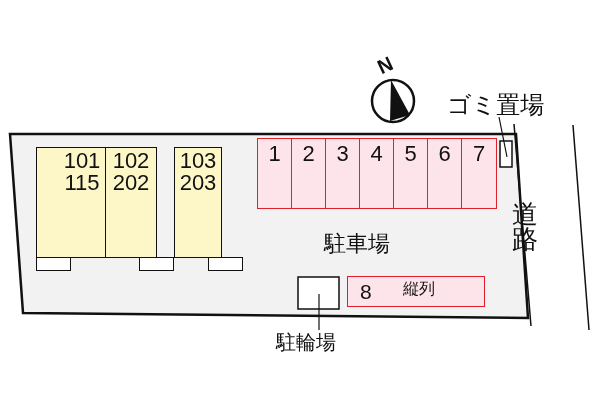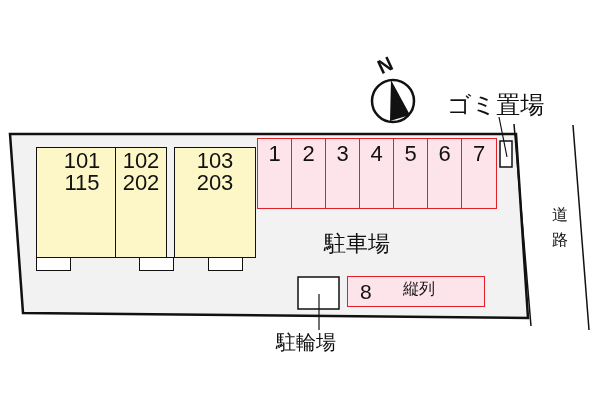--- a/index.html
+++ b/index.html
@@ -45,26 +45,26 @@
   </g>
 </svg>
 
 <div class="abs jp" style="left:378px; top:54px; font-size:20px; font-weight:bold; transform: rotate(-25deg); font-family:'Liberation Sans',sans-serif;">N</div>
 
 <div class="unit" style="left:36px; width:92px;">
   <div class="unit-label">
     <span>101</span><br><span>115</span>
   </div>
 </div>
-<div class="unit" style="left:115px; width:52px;">
+<div class="unit" style="left:105px; width:52px;">
   <div class="unit-label">
     <span>102</span><br><span>202</span>
   </div>
 </div>
-<div class="unit" style="left:174px; width:82px;">
+<div class="unit" style="left:174px; width:48px;">
   <div class="unit-label">
     <span>103</span><br><span>203</span>
   </div>
 </div>
 <div class="balcony" style="left:36px;"></div>
 <div class="balcony" style="left:139px;"></div>
 <div class="balcony" style="left:208px;"></div>
 
 <div class="slot" style="left:257px; width:35px;">
     <div class="slot-label">1</div>
@@ -89,13 +89,13 @@
   </div>
 
 <div class="abs" style="left:347px; top:276px; width:138px; height:31px; background:#fde3ea; border:1.5px solid #e0202a; box-sizing:border-box;">
   <span class="abs" style="left:12px; top:3px; font-size:21px; font-family:'Liberation Sans',sans-serif; color:#111;">8</span>
   <span class="abs jp" style="left:55px; top:2px; font-size:16px;">縦列</span>
 </div>
 
 <div class="abs jp" style="left:324px; top:229px; font-size:22px;">駐車場</div>
 <div class="abs jp" style="left:447px; top:89px; font-size:24px;">ゴミ置場</div>
 <div class="abs jp" style="left:276px; top:329px; font-size:20px;">駐輪場</div>
-<div class="abs jp" style="left:552px; top:202px; font-size:16px; width:24px; line-height:25px; word-break:break-all;">道路</div>
+<div class="abs jp" style="left:512px; top:202px; font-size:26px; width:24px; line-height:25px; word-break:break-all;">道路</div>
 
 </body></html>

